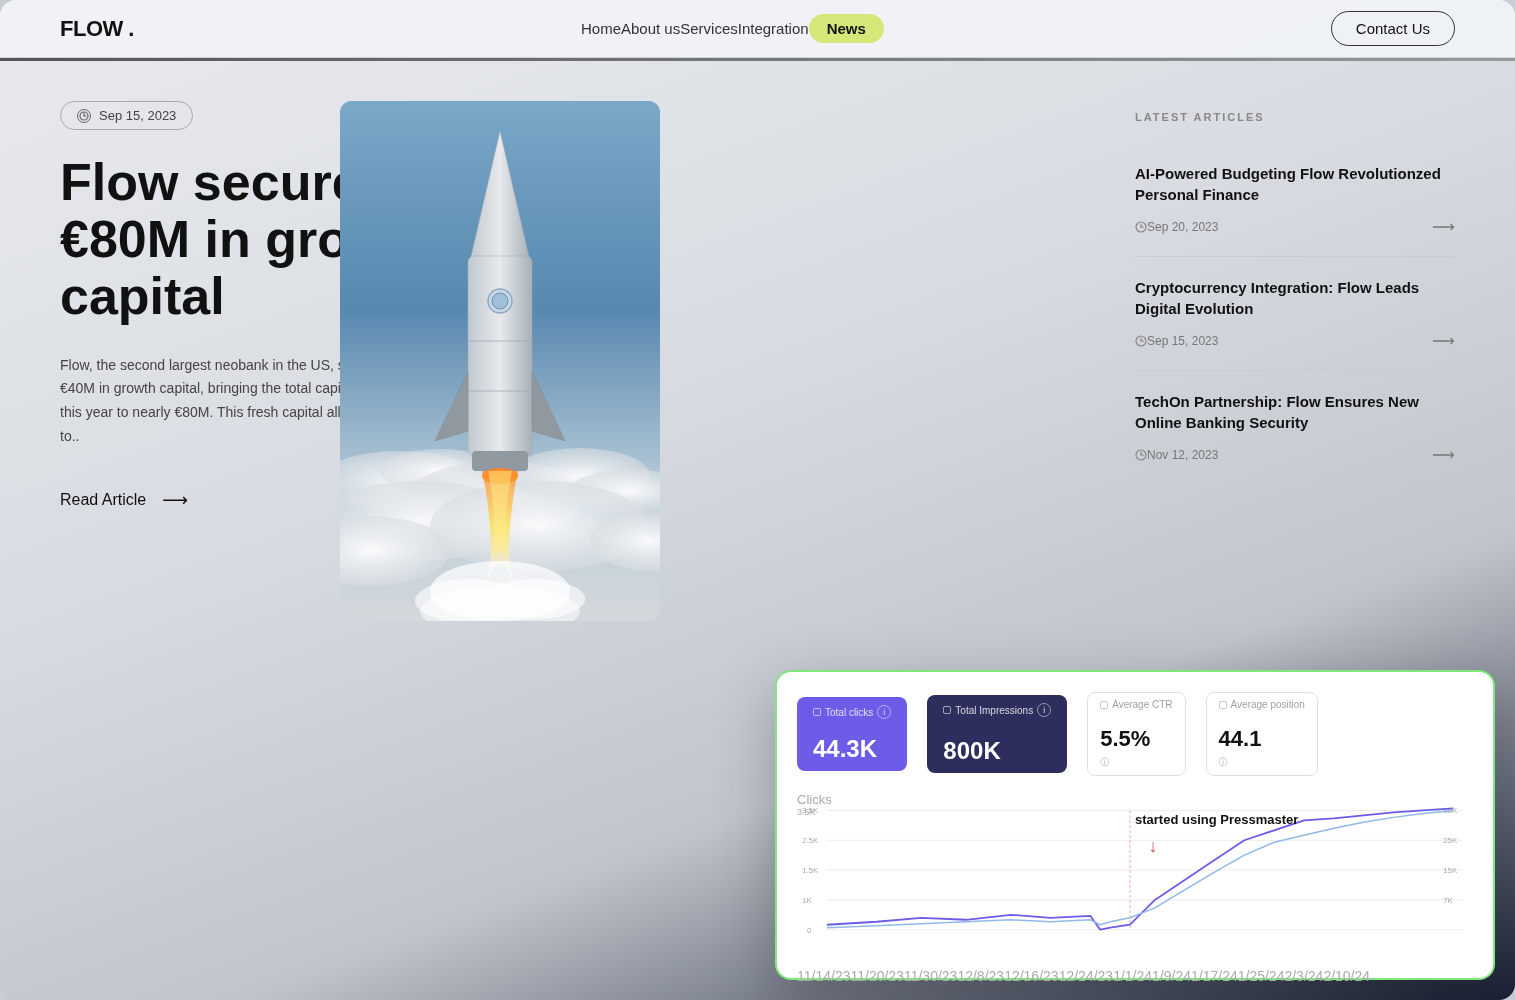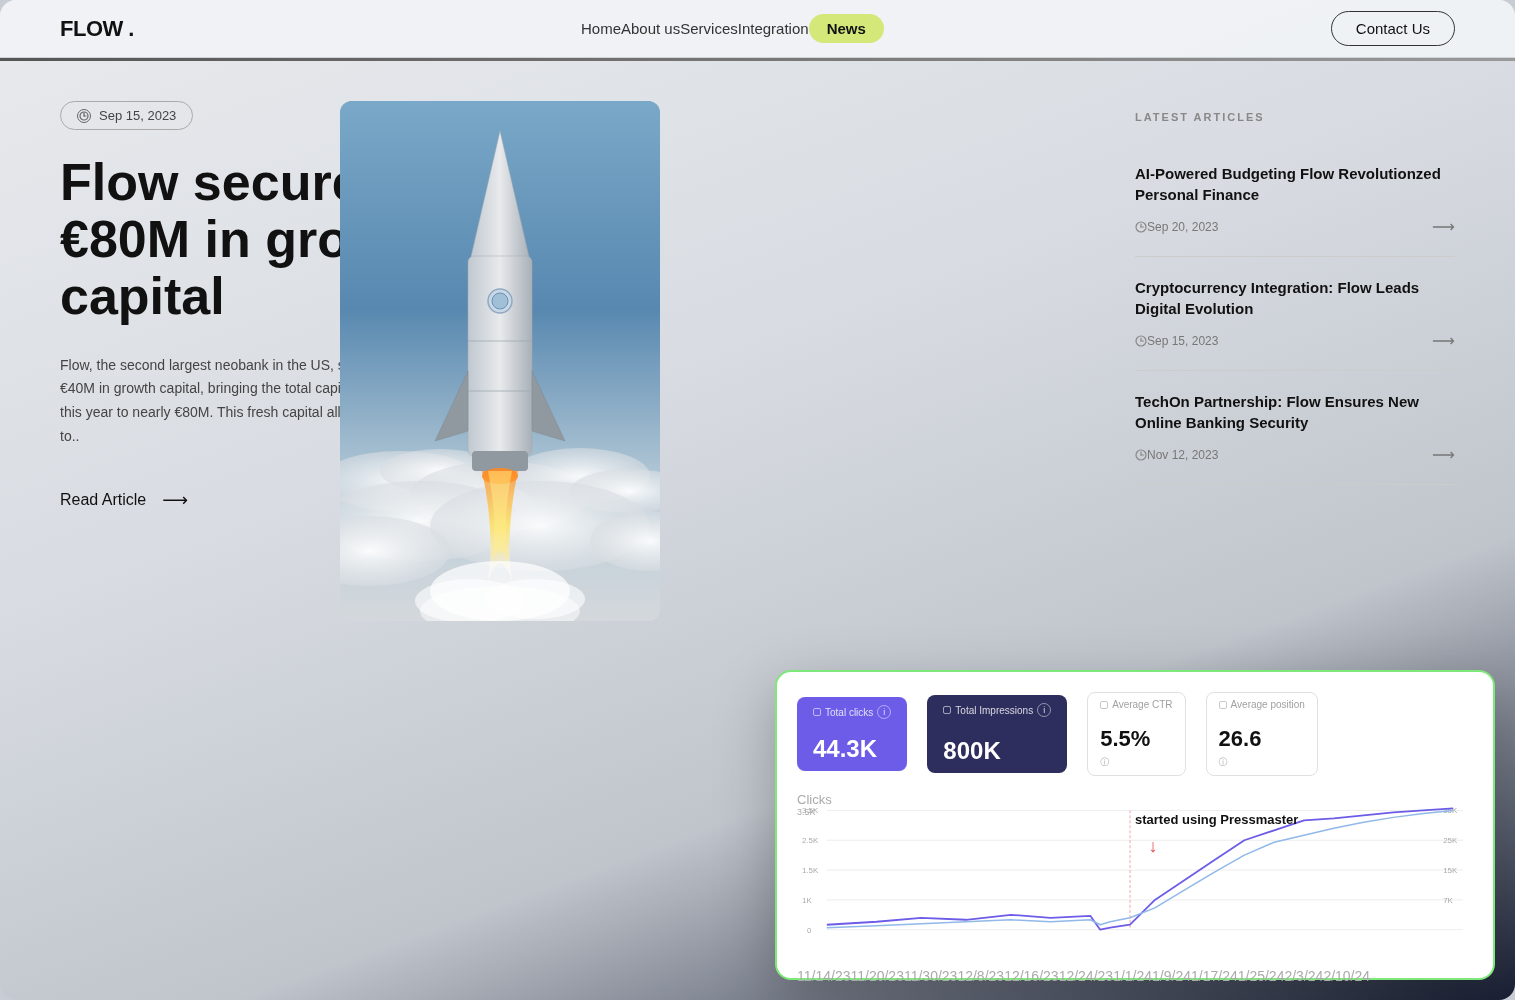--- a/index.html
+++ b/index.html
@@ -529,21 +529,21 @@
         <div style="font-size:9px;color:#aaa;display:flex;align-items:center;gap:4px;">
           <span>ⓘ</span>
         </div>
       </div>
 
       <div class="metric-block light">
         <div class="metric-label" style="color:#888;">
           <span style="width:8px;height:8px;border:1.5px solid #bbb;border-radius:2px;display:inline-block;"></span>
           <span>Average position</span>
         </div>
-        <div class="metric-value">26.6</div>
+        <div class="metric-value">44.1</div>
         <div style="font-size:9px;color:#aaa;">
           <span>ⓘ</span>
         </div>
       </div>
 
     </div>
 
     <div class="chart-area">
       <div class="chart-label-top">
         <div style="font-size:13px;color:#aaa;">Clicks</div>

